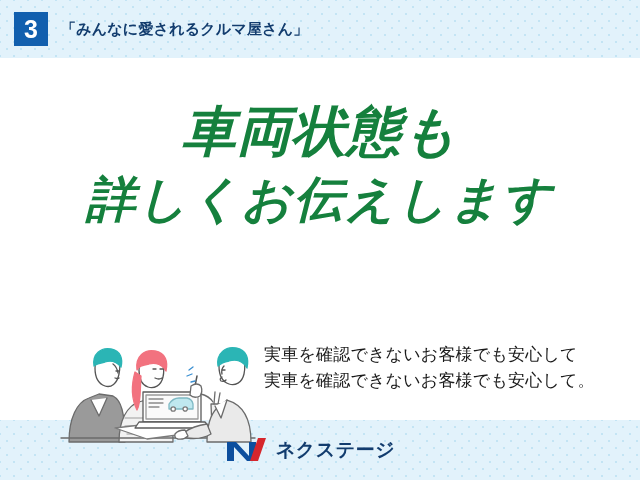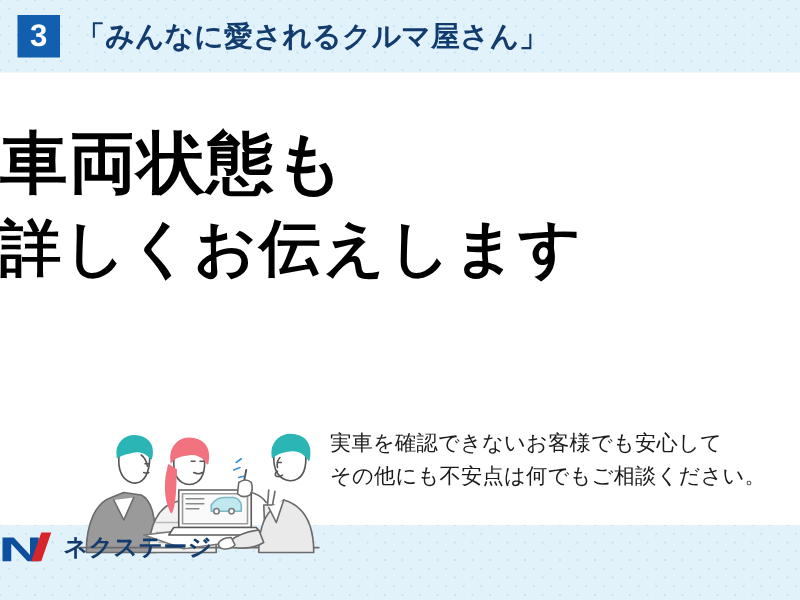--- a/index.html
+++ b/index.html
@@ -50,21 +50,21 @@
     letter-spacing: 0;
   }
   #header-text {
     margin-left: 13px;
     color: #123c6e;
     white-space: nowrap;
     display: flex;
     align-items: baseline;
   }
   #header-main {
-    font-size: 23px;
+    font-size: 15px;
     font-weight: bold;
     letter-spacing: 0.2px;
   }
   #header-suffix {
     font-size: 17px;
     font-weight: bold;
     letter-spacing: 0.2px;
   }
 
   
@@ -75,25 +75,27 @@
     width: 640px;
     height: 362px;
     background: #ffffff;
   }
 
   #headline {
     position: absolute;
     left: 0;
     top: 38px;
     width: 640px;
-    color: #000000;
+    text-align: center;
+    color: #15803d;
     font-weight: bold;
     font-size: 54px;
     line-height: 1.32;
     letter-spacing: 1px;
+    font-style: italic;
   }
   #headline .hl-line { display: block; white-space: nowrap; }
   #headline .hl-line.second { font-size: 49px; letter-spacing: 2px; }
 
   
   #illustration {
     position: absolute;
     left: 55px;
     top: 272px;
     width: 205px;
@@ -111,26 +113,26 @@
     line-height: 25.5px;
     letter-spacing: 0.2px;
     white-space: nowrap;
   }
   #body-copy .copy-line { display: block; }
 
   
   #footer {
     position: absolute;
     left: 0;
-    top: 408px;
+    top: 420px;
     width: 640px;
     height: 60px;
     display: flex;
     align-items: center;
-    justify-content: flex-start;
+    justify-content: center;
     padding-right: 20px;
     box-sizing: border-box;
   }
   #brand-logo {
     display: flex;
     align-items: center;
     gap: 7px;
   }
   #brand-mark { display: block; }
   #brand-name {
@@ -219,21 +221,21 @@
           <path d="M152 94 q-14 2 -22 8 q-3 4 2 6 q14 2 24 -4 Z" fill="#eaeaea" stroke="#6b6b6b"></path>
           <path d="M130 100 q-7 0 -10 4 q-1 4 3 5 q6 1 10 -3 Z" fill="#ffffff" stroke="#6b6b6b"></path>
 
           <path d="M134 40 l4 -3 M132 46 l5 -2 M136 52 l4 -1" stroke="#3a8fd1"></path>
         </g>
       </svg>
     </div>
 
     <div id="body-copy">
       <span class="copy-line">実車を確認できないお客様でも安心して</span>
-      <span class="copy-line">その他にも不安点は何でもご相談ください。</span>
+      <span class="copy-line">実車を確認できないお客様でも安心して。</span>
     </div>
 
   </div>
 
   <div id="footer">
     <div id="brand-logo">
       <svg id="brand-mark" width="44" height="28" viewBox="0 0 44 28">
         <path d="M2 25 L2 6 L11 6 L24 20 L24 6 L31 6 L31 25 L22 25 L9 11 L9 25 Z" fill="#0d4f9e"></path>
         <path d="M25 25 L33 2 L41 2 L33 25 Z" fill="#d6262c"></path>
       </svg>

